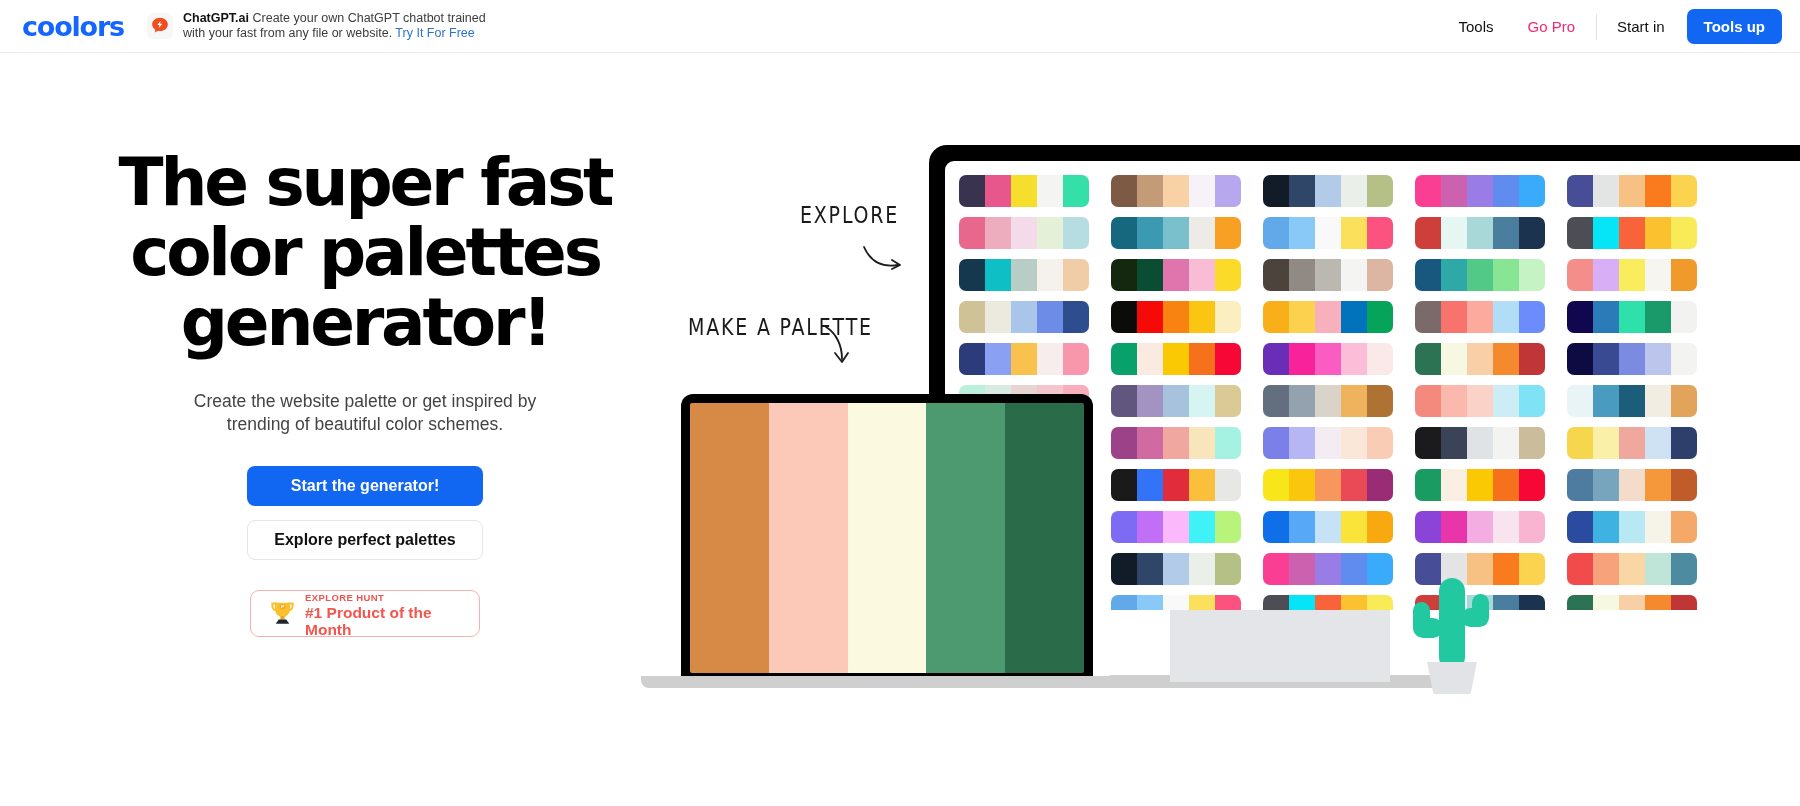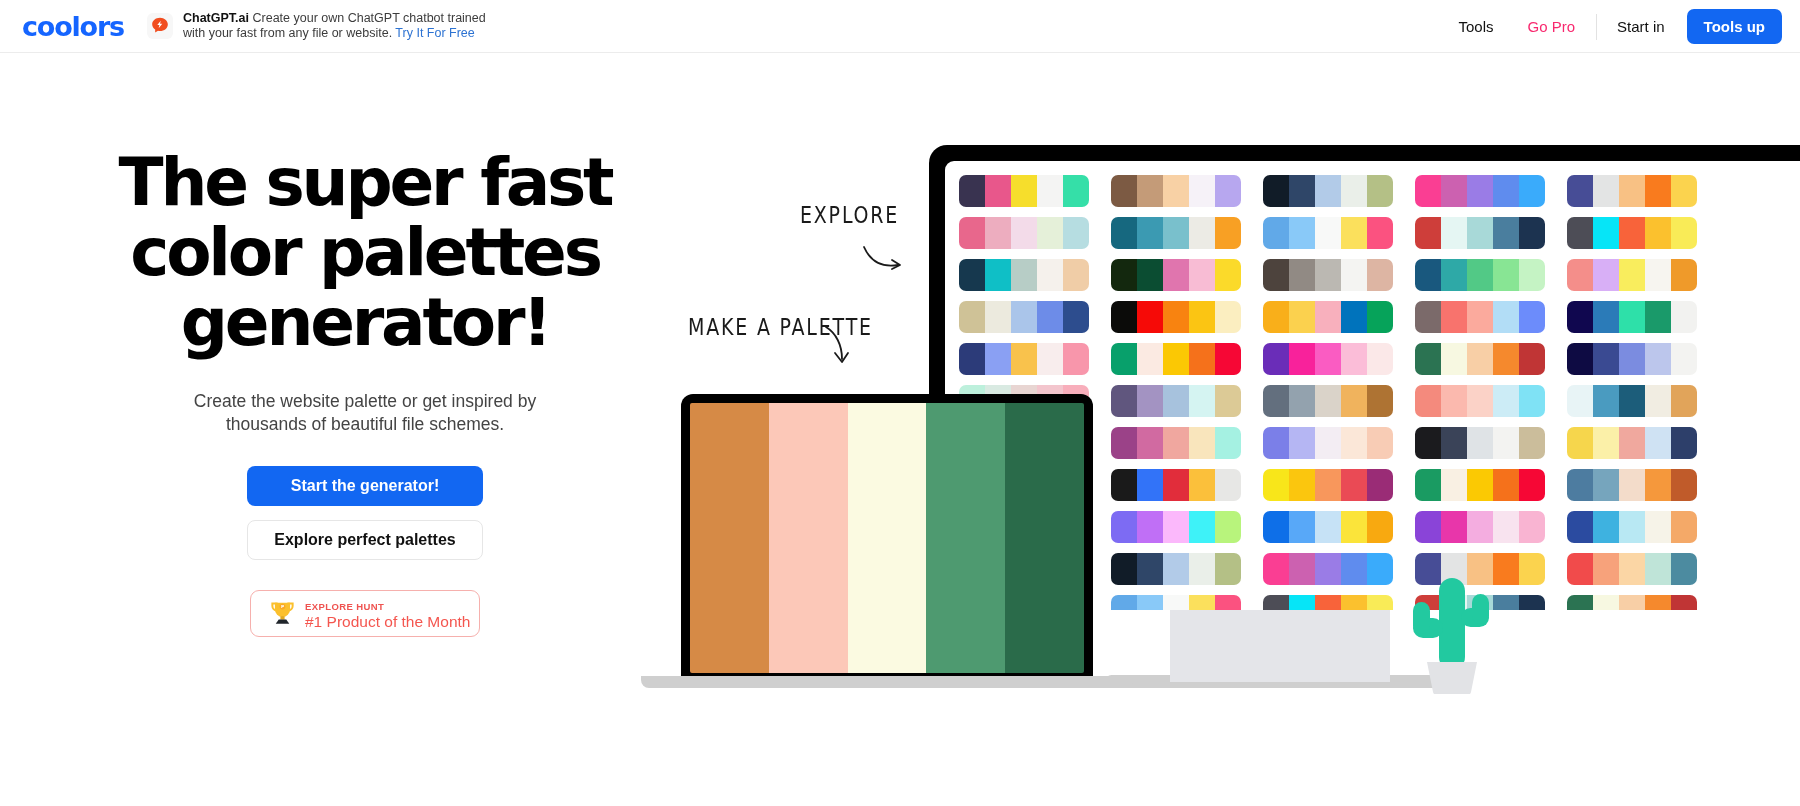--- a/index.html
+++ b/index.html
@@ -82,21 +82,21 @@
   }
   .ph-badge {
     margin-top: 30px;
     width: 230px; height: 47px;
     border: 1px solid #f6b0ad; border-radius: 9px;
     display:flex; align-items:center; gap: 9px;
     padding-left: 18px;
   }
   .ph-texts { line-height: 1.05; }
   .ph-top { font-size: 9.5px; font-weight: 800; letter-spacing: .4px; color:#ef5350; }
-  .ph-main { font-size: 15.5px; font-weight: 400; color:#f4564f; margin-top: 20px; }
+  .ph-main { font-size: 15.5px; font-weight: 700; color:#f4564f; margin-top: 20px; }
 
   
   .sketch {
     position:absolute; color:#1a1a1a;
     font-family: "DejaVu Sans", sans-serif;
     font-weight: 500; letter-spacing: 1.8px;
     font-size: 19px;
     transform: scaleY(1.22);
   }
   #sk-explore { left: 800px; top: 203px; }
@@ -186,21 +186,21 @@
   </div>
 
   <div class="hero">
     <div class="headline">
       <div>The super fast</div>
       <div>color palettes</div>
       <div>generator!</div>
     </div>
     <div class="subtitle">
       <div>Create the website palette or get inspired by</div>
-      <div>thousands of beautiful file schemes.</div>
+      <div>trending of beautiful color schemes.</div>
     </div>
     <div class="cta-wrap">
       <div class="btn-primary">Start the generator!</div>
       <div class="btn-secondary">Explore perfect palettes</div>
 
       <div class="ph-badge">
         <span>
           <svg width="27" height="28" viewBox="0 0 32 32">
             <path d="M7 5h18v8a9 9 0 0 1-18 0V5z" fill="#fbc02d"></path>
             <path d="M7 6H4v3a5 5 0 0 0 5 5V6H7zM25 6h3v3a5 5 0 0 1-5 5V6h2z" fill="none" stroke="#fbc02d" stroke-width="2.4"></path>

